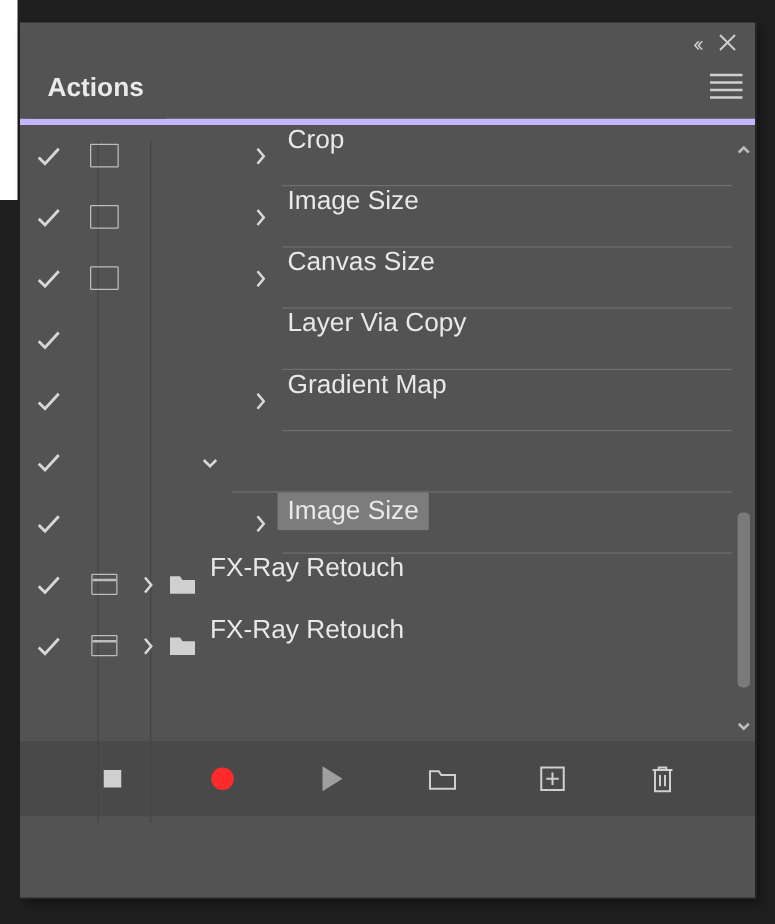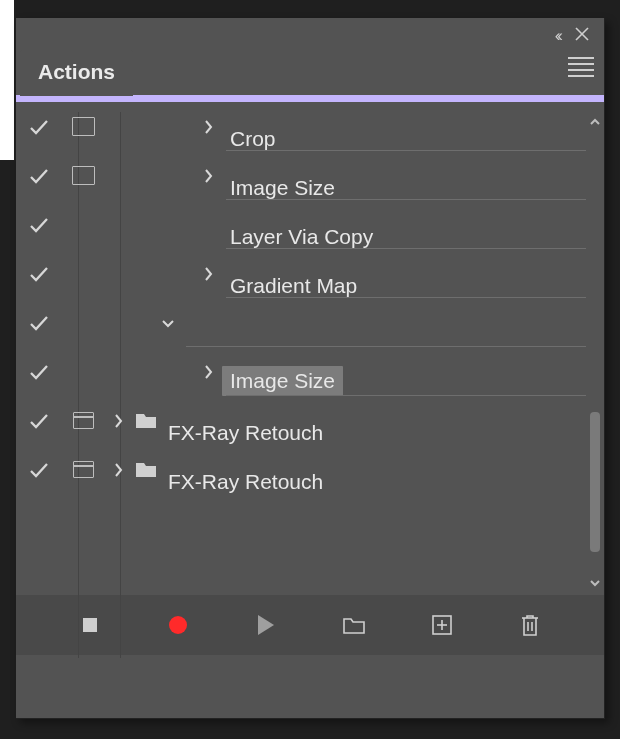--- a/index.html
+++ b/index.html
@@ -3,39 +3,39 @@
 <meta charset="utf-8">
 <style>
   html,body{margin:0;padding:0;background:#1f1f1f;height:100%;font-family:"Segoe UI",Tahoma,Arial,sans-serif;}
   .stage{width:620px;height:739px;position:relative;background:#1f1f1f;}
   .white-corner{position:absolute;left:0;top:0;width:14px;height:160px;background:#fff;}
   .panel{position:absolute;left:16px;top:18px;width:588px;height:700px;background:#535353;border-right:1px solid #222;border-bottom:1px solid #222;box-shadow:4px 4px 8px rgba(0,0,0,.4);}
   .titlebar{height:32px;position:relative;}
   .collapse-icon{position:absolute;right:44px;top:8px;color:#cfcfcf;font-size:17px;letter-spacing:-3px;cursor:pointer;}
   .close-icon{position:absolute;right:12px;top:6px;width:20px;height:20px;cursor:pointer;}
   .close-icon svg{width:20px;height:20px;stroke:#cfcfcf;stroke-width:1.6;}
-  .tabbar{height:45px;display:flex;align-items:center;border-bottom:7px solid #c4b5fd;}
+  .tabbar{height:45px;display:flex;align-items:flex-end;border-bottom:5px solid #c4b5fd;}
   .tab{background:#535353;padding:10px 18px 12px 18px;color:#eaeaea;font-size:21px;font-weight:700;margin-left:4px;border-top-left-radius:2px;border-top-right-radius:2px;cursor:pointer;}
   .menu-icon{margin-left:auto;margin-right:10px;margin-bottom:12px;width:26px;cursor:pointer;}
   .menu-icon div{height:2px;background:#cfcfcf;margin:4px 0;}
   .list{position:relative;height:493px;overflow:hidden;}
   .row{display:flex;align-items:center;height:49px;}
   .cell-check{width:46px;display:flex;justify-content:center;color:#d7d7d7;}
   .cell-check svg{width:22px;height:22px;stroke:#d7d7d7;stroke-width:2.3;fill:none;}
   .cell-dialog{width:42px;display:flex;justify-content:center;}
   .dialog-box{width:21px;height:17px;border:1.5px solid #bdbdbd;border-radius:1px;}
   .dialog-box.small{width:19px;height:15px;}
   .dialog-box.has-bar{position:relative;}
   .dialog-box.has-bar::after{content:"";position:absolute;left:0;right:0;top:3px;height:1.5px;background:#bdbdbd;}
   .cell-indent{flex:0 0 auto;}
   .expander{width:28px;display:flex;justify-content:center;color:#d9d9d9;cursor:pointer;}
   .expander.right svg, .expander.down svg{width:18px;height:18px;stroke:#d9d9d9;stroke-width:2;fill:none;}
   .folder{width:28px;display:flex;justify-content:center;}
   .folder svg{width:22px;height:17px;fill:#d0d0d0;}
-  .label-wrap{flex:1;position:relative;height:100%;display:flex;align-items:flex-end;padding-right:18px;}
+  .label-wrap{flex:1;position:relative;height:100%;display:flex;align-items:flex-start;padding-right:18px;}
   .label-wrap .text{color:#e8e8e8;font-size:21px;padding-left:8px;}
   .rule{position:absolute;bottom:0;left:4px;right:18px;height:1px;background:#6e6e6e;}
   .selected .label-wrap .text{background:#7c7c7c;display:inline-block;padding:3px 8px 3px 8px;border-radius:1px;}
   .spacer{display:inline-block;}
   .scrollbar{position:absolute;right:3px;top:10px;bottom:2px;width:12px;}
   .scroll-up{position:absolute;top:0;width:100%;height:20px;display:flex;align-items:center;justify-content:center;cursor:pointer;}
   .scroll-down{position:absolute;bottom:0;width:100%;height:20px;display:flex;align-items:center;justify-content:center;cursor:pointer;}
   .scroll-up svg,.scroll-down svg{width:12px;height:12px;stroke:#bdbdbd;stroke-width:2;fill:none;}
   .scroll-thumb{position:absolute;left:1px;width:10px;top:300px;height:140px;background:#7a7a7a;border-radius:4px;cursor:pointer;}
   .footer{height:60px;background:#494949;display:flex;align-items:center;justify-content:center;gap:46px;}
@@ -118,20 +118,40 @@
             <span class="text">Image Size</span>
             <div class="rule"></div>
           </div>
         </div>
         <div class="row">
           <div class="cell-check">
             <svg viewBox="0 0 22 22">
               <polyline points="3,12 8,17 19,5"></polyline>
             </svg>
           </div>
+          <div class="cell-dialog">
+            <div class="dialog-box"></div>
+          </div>
+          <span class="spacer cell-indent" style="width: 90px;"></span>
+          <div class="expander right">
+            <svg viewBox="0 0 18 18">
+              <polyline points="7,3 12,9 7,15"></polyline>
+            </svg>
+          </div>
+          <div class="label-wrap">
+            <span class="text">Canvas Size</span>
+            <div class="rule"></div>
+          </div>
+        </div>
+        <div class="row">
+          <div class="cell-check">
+            <svg viewBox="0 0 22 22">
+              <polyline points="3,12 8,17 19,5"></polyline>
+            </svg>
+          </div>
           <div class="cell-dialog"></div>
           <span class="spacer cell-indent" style="width: 118px;"></span>
           <div class="label-wrap">
             <span class="text">Layer Via Copy</span>
             <div class="rule"></div>
           </div>
         </div>
         <div class="row">
           <div class="cell-check">
             <svg viewBox="0 0 22 22">

